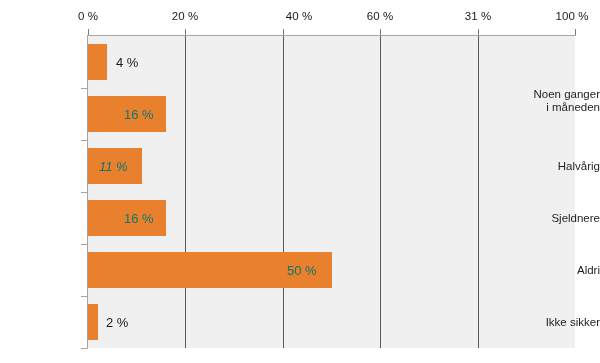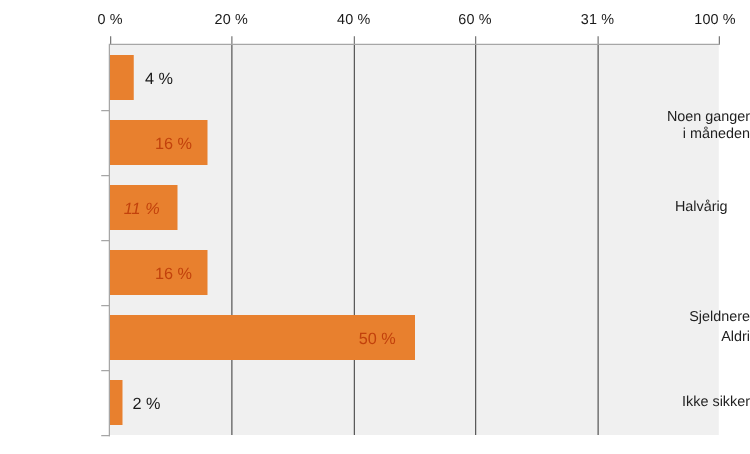--- a/index.html
+++ b/index.html
@@ -92,21 +92,21 @@
   }
 
   
   .bar-value {
     position: absolute;
     font-size: 13px;
     white-space: nowrap;
     line-height: 1;
   }
   .bar-value.inside {
-    color: #c2410c;
+    color: #0f766e;
   }
   .bar-value.outside {
     color: #1a1a1a;
   }
 
   
   .cat-label {
     position: absolute;
     right: 0;
     width: 78px;
@@ -117,21 +117,21 @@
   }
   .cat-label span { display: block; }
 </style>
 </head>
 <body>
 
 <div id="chart-root">
 
   <div class="xtick-label" style="left:88px;">0 %</div>
   <div class="xtick-label" style="left:185px;">20 %</div>
-  <div class="xtick-label" style="left:283px;">40 %</div>
+  <div class="xtick-label" style="left:299px;">40 %</div>
   <div class="xtick-label" style="left:380px;">60 %</div>
   <div class="xtick-label" style="left:478px;">31 %</div>
   <div class="xtick-label" style="left:572px;">100 %</div>
 
   <div class="xtick-mark" style="left:88px;"></div>
   <div class="xtick-mark" style="left:185px;"></div>
   <div class="xtick-mark" style="left:283px;"></div>
   <div class="xtick-mark" style="left:380px;"></div>
   <div class="xtick-mark" style="left:478px;"></div>
   <div class="xtick-mark" style="left:575px;"></div>
@@ -164,24 +164,24 @@
     <div class="bar-value inside" style="left:11px;  top:124px;font-style:italic;">11 %</div>
     <div class="bar-value inside" style="left:36px;  top:176px;">16 %</div>
     <div class="bar-value inside" style="left:199px; top:228px;">50 %</div>
     <div class="bar-value outside" style="left:18px;  top:280px;">2 %</div>
   </div>
 
   <div class="cat-label" style="top:88px;text-align:right;">
     <span>Noen ganger</span>
     <span>i måneden</span>
   </div>
-  <div class="cat-label" style="top:160px;text-align:center;">
+  <div class="cat-label" style="top:160px;">
     <span>Halvårig</span>
   </div>
-  <div class="cat-label" style="top:212px;margin-top:36px;">
+  <div class="cat-label" style="top:212px;">
     <span>Sjeldnere</span>
   </div>
   <div class="cat-label" style="top:264px;">
     <span>Aldri</span>
   </div>
   <div class="cat-label" style="top:316px;">
     <span>Ikke sikker</span>
   </div>
 
 </div>

